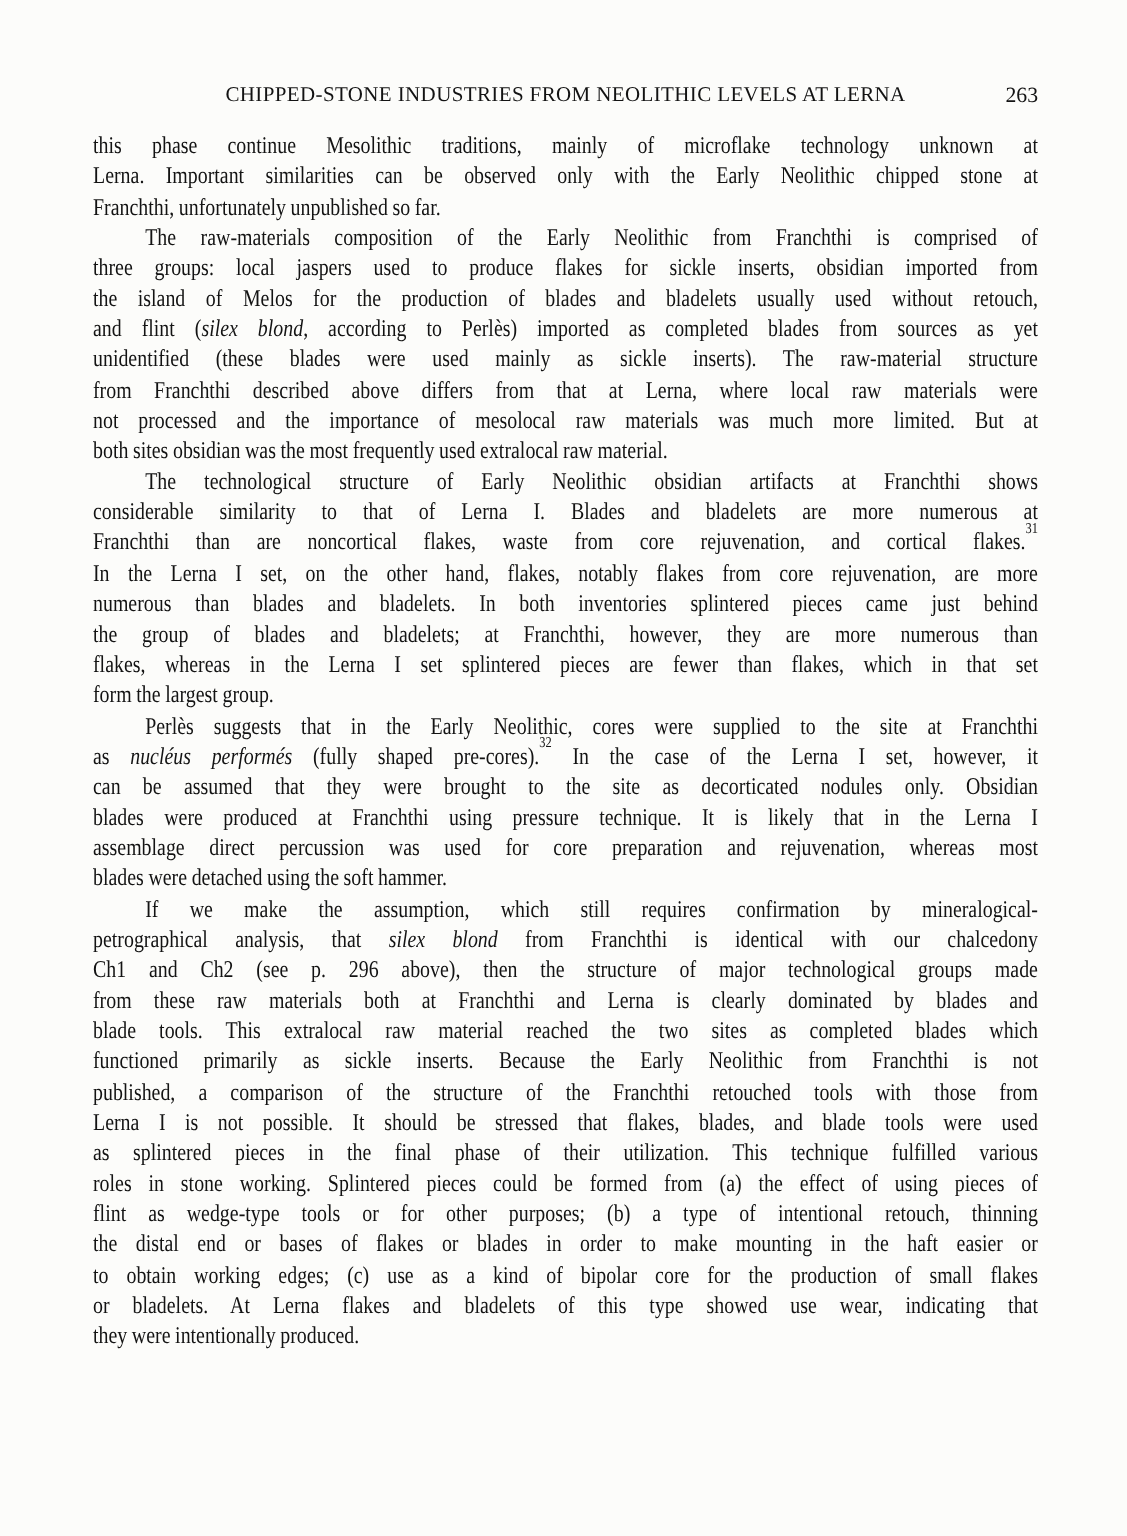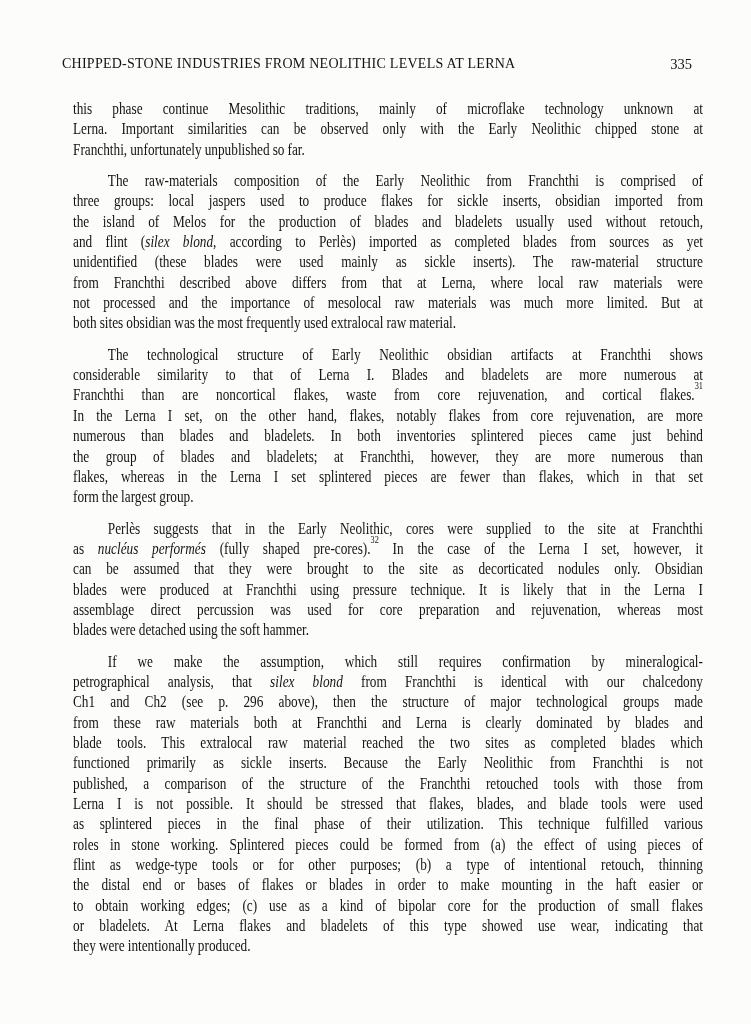--- a/index.html
+++ b/index.html
@@ -19,41 +19,41 @@
   }
   
   .running-head{
     position:absolute;
     top:55px;
     left:62px;
     width:630px;
     height:20px;
   }
   .running-head .head-title{
-    text-align:left;
+    text-align:center;
     font-size:14px;
     letter-spacing:0.25px;
     line-height:18px;
     white-space:nowrap;
   }
   .running-head .page-number{
     position:absolute;
     right:0;
     top:0;
     font-size:14.5px;
     line-height:18px;
   }
   
   .text-block{
     position:absolute;
     top:88px;
     left:62px;
     width:630px;
   }
-  .paragraph{margin:11px;}
+  .paragraph{margin:0;}
   .text-line{
     width:760px;
     transform:scaleX(0.8289);
     transform-origin:0 0;
     font-size:16px;
     line-height:20.35px;
     height:20.35px;
     text-align:justify;
     text-align-last:justify;
     word-spacing:-0.3px;
@@ -95,21 +95,21 @@
     top:-4px;
   }
 </style>
 </head>
 <body>
 
 <div class="page">
 
   <div class="running-head">
     <div class="head-title">CHIPPED-STONE INDUSTRIES FROM NEOLITHIC LEVELS AT LERNA</div>
-    <div class="page-number">335</div>
+    <div class="page-number">263</div>
   </div>
 
   <div class="text-block">
       <div class="paragraph">
         <div class="text-line">this phase continue Mesolithic traditions, mainly of microflake technology unknown at</div>
         <div class="text-line">Lerna. Important similarities can be observed only with the Early Neolithic chipped stone at</div>
         <div class="text-line last">Franchthi, unfortunately unpublished so far.</div>
       </div>
       <div class="paragraph">
         <div class="text-line indent">The raw-materials composition of the Early Neolithic from Franchthi is comprised of</div>

